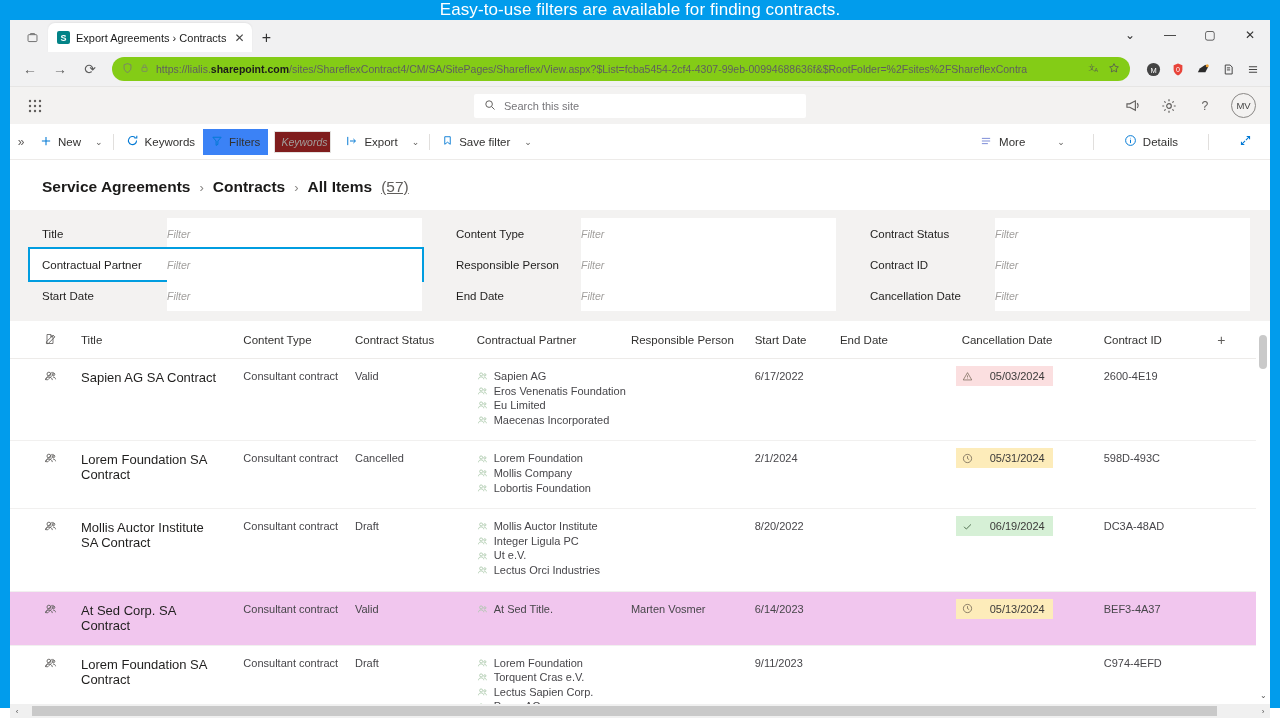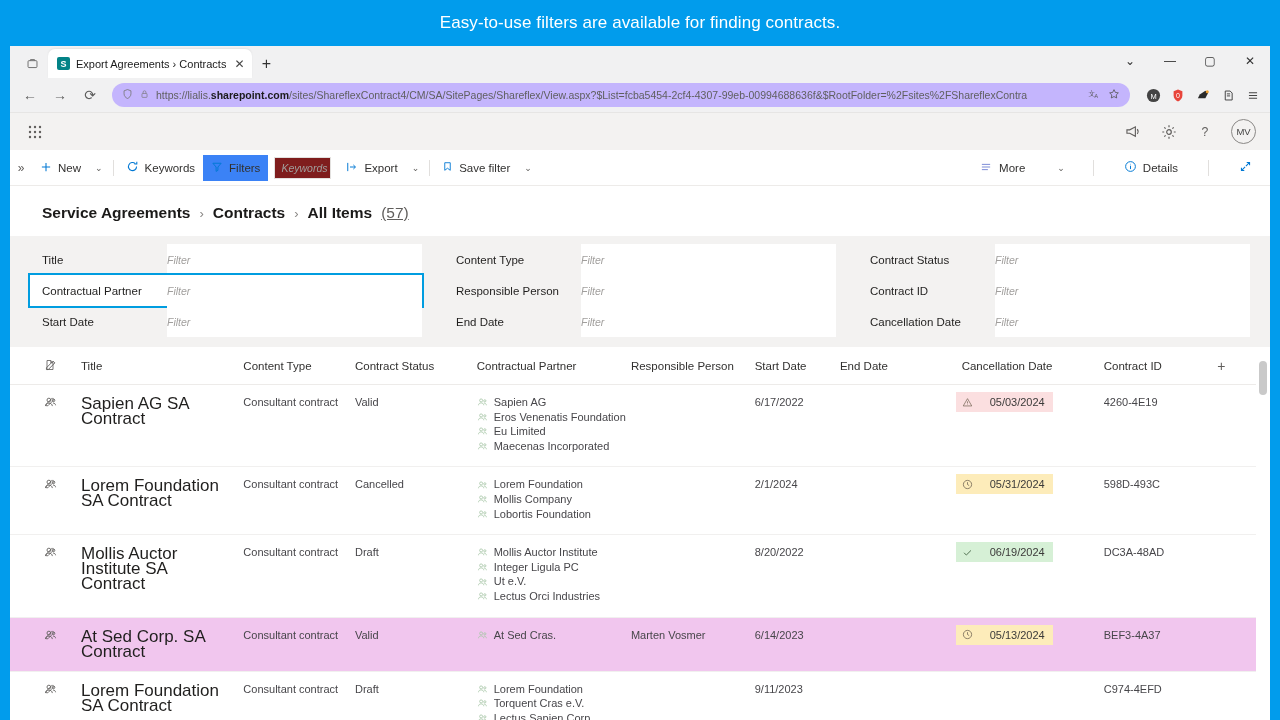--- a/index.html
+++ b/index.html
@@ -5,21 +5,21 @@
   * { box-sizing: border-box; margin: 0; padding: 0; }
   html, body {
     width: 1280px; height: 720px;
     overflow: hidden;
     font-family: "Liberation Sans", sans-serif;
     background: #ffffff;
   }
 
   
   .banner {
-    height: 46px;
+    height: 20px;
     background: #019cec;
     color: #ffffff;
     display: flex; align-items: center; justify-content: center;
     font-size: 17px;
     letter-spacing: .1px;
   }
 
   
   .chrome {
     background: #f1f1f2;
@@ -89,21 +89,21 @@
   .nav-btn {
     width: 28px; height: 28px;
     display: flex; align-items: center; justify-content: center;
     color: #5d5d5d;
     border-radius: 4px;
     font-size: 14px;
   }
   .omnibox {
     flex: 1 1 auto;
     height: 24px;
-    background: #c4b5fd;
+    background: #84cc16;
     border-radius: 13px;
     display: flex; align-items: center;
     gap: 7px;
     padding: 0 10px;
     margin: 12px 6px;
     font-size: 10.5px;
     color: #5f5f5f;
     overflow: hidden;
     white-space: nowrap;
   }
@@ -243,21 +243,21 @@
     vertical-align: middle;
   }
   tbody td {
     font-size: 11px;
     color: #47464a;
     vertical-align: top;
     padding: 11px 0 12px 0;
     border-bottom: 1px solid #f1f0ef;
   }
   tbody tr.selected td { background: #f1c6ee; }
-  td.title-cell { color: #201f1e; font-size: 17px; line-height: 15px; padding-right: 22px; }
+  td.title-cell { color: #201f1e; font-size: 13px; line-height: 15px; padding-right: 22px; }
   .c-doc   { width: 32px; padding-left: 34px !important; }
   .c-edit  { width: 36px; }
   .c-title { width: 160px; }
   .c-ctype { width: 110px; }
   .c-cstat { width: 120px; }
   .c-partner { width: 152px; }
   .c-resp  { width: 122px; }
   .c-start { width: 84px; }
   .c-end   { width: 120px; }
   .c-cancel{ width: 140px; }
@@ -421,20 +421,29 @@
           <circle cx="13" cy="3" r="1.2"></circle>
         <circle cx="3" cy="8" r="1.2"></circle>
           <circle cx="8" cy="8" r="1.2"></circle>
           <circle cx="13" cy="8" r="1.2"></circle>
         <circle cx="3" cy="13" r="1.2"></circle>
           <circle cx="8" cy="13" r="1.2"></circle>
           <circle cx="13" cy="13" r="1.2"></circle>
       </svg>
     </div>
 
+    <div class="searchbox">
+      <span>
+        <svg width="12" height="12" viewBox="0 0 16 16" fill="none" stroke="#605e5c" stroke-width="1.3">
+          <circle cx="6.8" cy="6.8" r="4.4"></circle>
+            <path d="M10.2 10.2 14 14"></path>
+        </svg>
+      </span>
+      <span>Search this site</span>
+    </div>
 
     <div class="suite-right">
       <div class="suite-icon">
         <svg width="17" height="15" viewBox="0 0 18 16" fill="none" stroke="#605e5c" stroke-width="1.2">
           <path d="M2 6.2v3.6h3L11 13V3L5 6.2z"></path>
             <path d="M13 5.5c1 1.4 1 3.6 0 5"></path>
         </svg>
       </div>
       <div class="suite-icon">
         <svg width="16" height="16" viewBox="0 0 16 16" fill="none" stroke="#605e5c" stroke-width="1.2">
@@ -686,21 +695,21 @@
               <td class="c-end"></td>
               <td class="c-cancel"><span class="date-chip chip-red">
                   <span class="ico">
                     <svg width="11" height="11" viewBox="0 0 16 16" fill="none" stroke="#7a6a5a" stroke-width="1.1">
                       <path d="M8 2.4 14.2 13H1.8z"></path>
                       <path d="M8 6.4v3M8 10.8v.6"></path>
                     </svg>
                   </span>
                   <span>05/03/2024</span>
                 </span></td>
-              <td class="c-cid">4260-4E19</td>
+              <td class="c-cid">2600-4E19</td>
               <td class="c-plus"></td>
             </tr>
             <tr>
               <td class="c-doc"><span><svg width="13" height="13" viewBox="0 0 16 16" fill="none" stroke="#605e5c" stroke-width="1.1">
                     <circle cx="6" cy="5" r="2.3"></circle>
                     <path d="M1.8 12.4c0-2.3 1.9-3.6 4.2-3.6s4.2 1.3 4.2 3.6"></path>
                     <circle cx="11.8" cy="5.4" r="1.5"></circle>
                     <path d="M11 8.6c1.9.1 3.2 1.2 3.2 2.8"></path>
                   </svg></span></td>
               <td class="c-edit"><span><svg width="12" height="12" viewBox="0 0 16 16" fill="none" stroke="#605e5c" stroke-width="1.1">
@@ -848,21 +857,21 @@
               <td class="c-partner">
                 <div class="partner-line">
                   <span class="grp-icon">
                     <svg width="11" height="11" viewBox="0 0 16 16" fill="none" stroke="#a9c7a9" stroke-width="1.2">
                       <circle cx="6" cy="5" r="2.2"></circle>
                       <path d="M2.2 12c0-2.2 1.7-3.4 3.8-3.4S9.8 9.8 9.8 12"></path>
                       <circle cx="11.4" cy="5.6" r="1.6"></circle>
                       <path d="M10 8.9c2 0 3.6 1 3.6 3.1"></path>
                     </svg>
                   </span>
-                  <span>At Sed Cras.</span>
+                  <span>At Sed Title.</span>
                 </div>
               </td>
               <td class="c-resp">Marten Vosmer</td>
               <td class="c-start">6/14/2023</td>
               <td class="c-end"></td>
               <td class="c-cancel"><span class="date-chip chip-yellow">
                   <span class="ico">
                     <svg width="11" height="11" viewBox="0 0 16 16" fill="none" stroke="#6b6050" stroke-width="1.1">
                       <circle cx="8" cy="8" r="6"></circle>
                       <path d="M8 4.6V8l2.4 1.6"></path>

